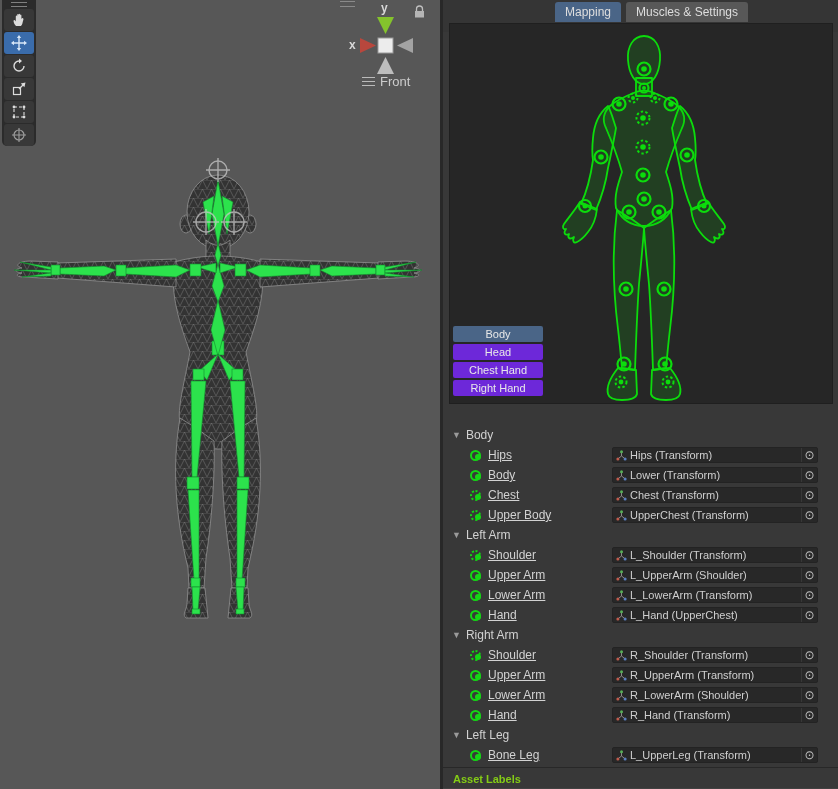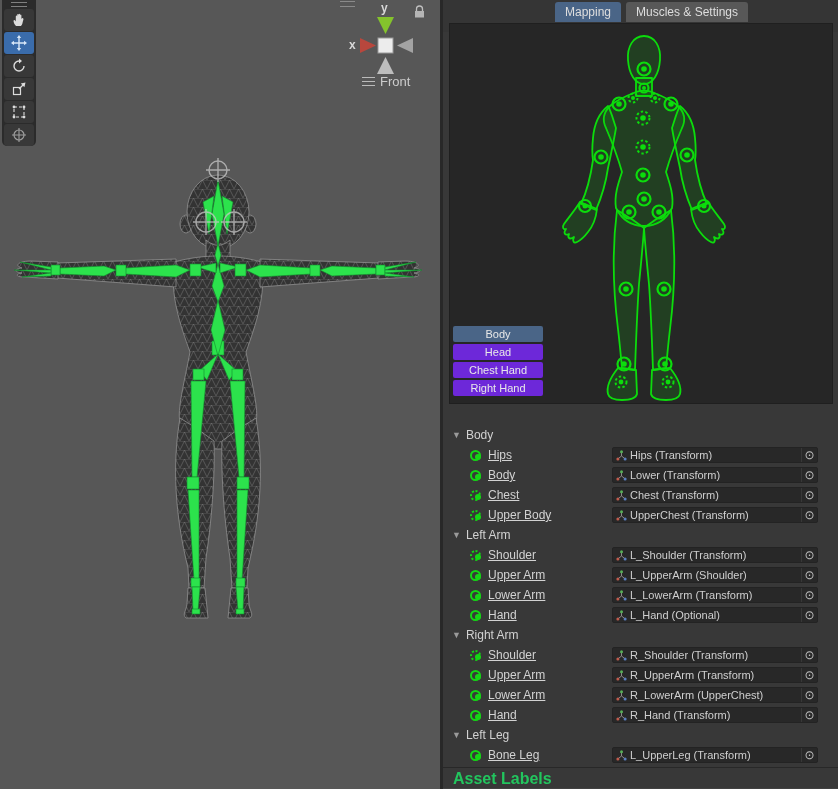--- a/index.html
+++ b/index.html
@@ -63,21 +63,21 @@
   .bone-label{margin-left:7px;color:#d2d2d2;font-size:12px;text-decoration:underline;}
   .obj-field{position:absolute;left:169px;top:2px;width:206px;height:16px;background:#282828;
     border:1px solid #232323;border-radius:2px;display:flex;align-items:center;cursor:pointer;}
   .obj-field svg{margin-left:3px;flex:none;}
   .obj-text{margin-left:3px;color:#cfcfcf;font-size:11px;white-space:nowrap;overflow:hidden;flex:1;}
   .picker{width:16px;height:14px;border-left:1px solid #383838;color:#bdbdbd;font-size:12px;
     line-height:14px;text-align:center;flex:none;cursor:pointer;}
 
   #footer-bar{position:absolute;left:0;top:767px;width:395px;height:22px;background:#383838;
     border-top:1px solid #282828;box-shadow:0 -1px 0 #424242 inset;display:flex;align-items:center;}
-  #footer-bar span{margin-left:10px;color:#22c55e;font-size:16px;font-weight:bold;}
+  #footer-bar span{margin-left:10px;color:#84cc16;font-size:11px;font-weight:bold;}
 </style>
 </head>
 <body>
 
 <div id="app">
 
   <div id="scene">
     <svg class="figure" width="440" height="789" viewBox="0 0 440 789">
       <defs>
         <pattern id="mesh" width="9" height="9" patternUnits="userSpaceOnUse">
@@ -428,21 +428,21 @@
         <div class="bone-row">
           <span class="bone-icon"></span>
           <span class="bone-label">Hand</span>
           <div class="obj-field">
             <svg width="11" height="11" viewBox="0 0 11 11">
               <path d="M5.5,6 L5.5,2 M5.5,6 L2.2,8.6 M5.5,6 L8.8,8.6" stroke="#8a8a8a" stroke-width="1"></path>
               <circle cx="5.5" cy="1.8" r="1.5" fill="#58b158"></circle>
               <circle cx="1.9" cy="8.9" r="1.5" fill="#c05b4d"></circle>
               <circle cx="9.1" cy="8.9" r="1.5" fill="#5b7fc0"></circle>
             </svg>
-            <span class="obj-text">L_Hand (Optional)</span>
+            <span class="obj-text">L_Hand (UpperChest)</span>
             <span class="picker">⊙</span>
           </div>
         </div>
         <div class="sec-header">
           <span class="tri">▼</span>
           <span>Right Arm</span>
         </div>
         <div class="bone-row">
           <span class="bone-icon optional"></span>
           <span class="bone-label">Shoulder</span>
@@ -474,21 +474,21 @@
         <div class="bone-row">
           <span class="bone-icon"></span>
           <span class="bone-label">Lower Arm</span>
           <div class="obj-field">
             <svg width="11" height="11" viewBox="0 0 11 11">
               <path d="M5.5,6 L5.5,2 M5.5,6 L2.2,8.6 M5.5,6 L8.8,8.6" stroke="#8a8a8a" stroke-width="1"></path>
               <circle cx="5.5" cy="1.8" r="1.5" fill="#58b158"></circle>
               <circle cx="1.9" cy="8.9" r="1.5" fill="#c05b4d"></circle>
               <circle cx="9.1" cy="8.9" r="1.5" fill="#5b7fc0"></circle>
             </svg>
-            <span class="obj-text">R_LowerArm (UpperChest)</span>
+            <span class="obj-text">R_LowerArm (Shoulder)</span>
             <span class="picker">⊙</span>
           </div>
         </div>
         <div class="bone-row">
           <span class="bone-icon"></span>
           <span class="bone-label">Hand</span>
           <div class="obj-field">
             <svg width="11" height="11" viewBox="0 0 11 11">
               <path d="M5.5,6 L5.5,2 M5.5,6 L2.2,8.6 M5.5,6 L8.8,8.6" stroke="#8a8a8a" stroke-width="1"></path>
               <circle cx="5.5" cy="1.8" r="1.5" fill="#58b158"></circle>

